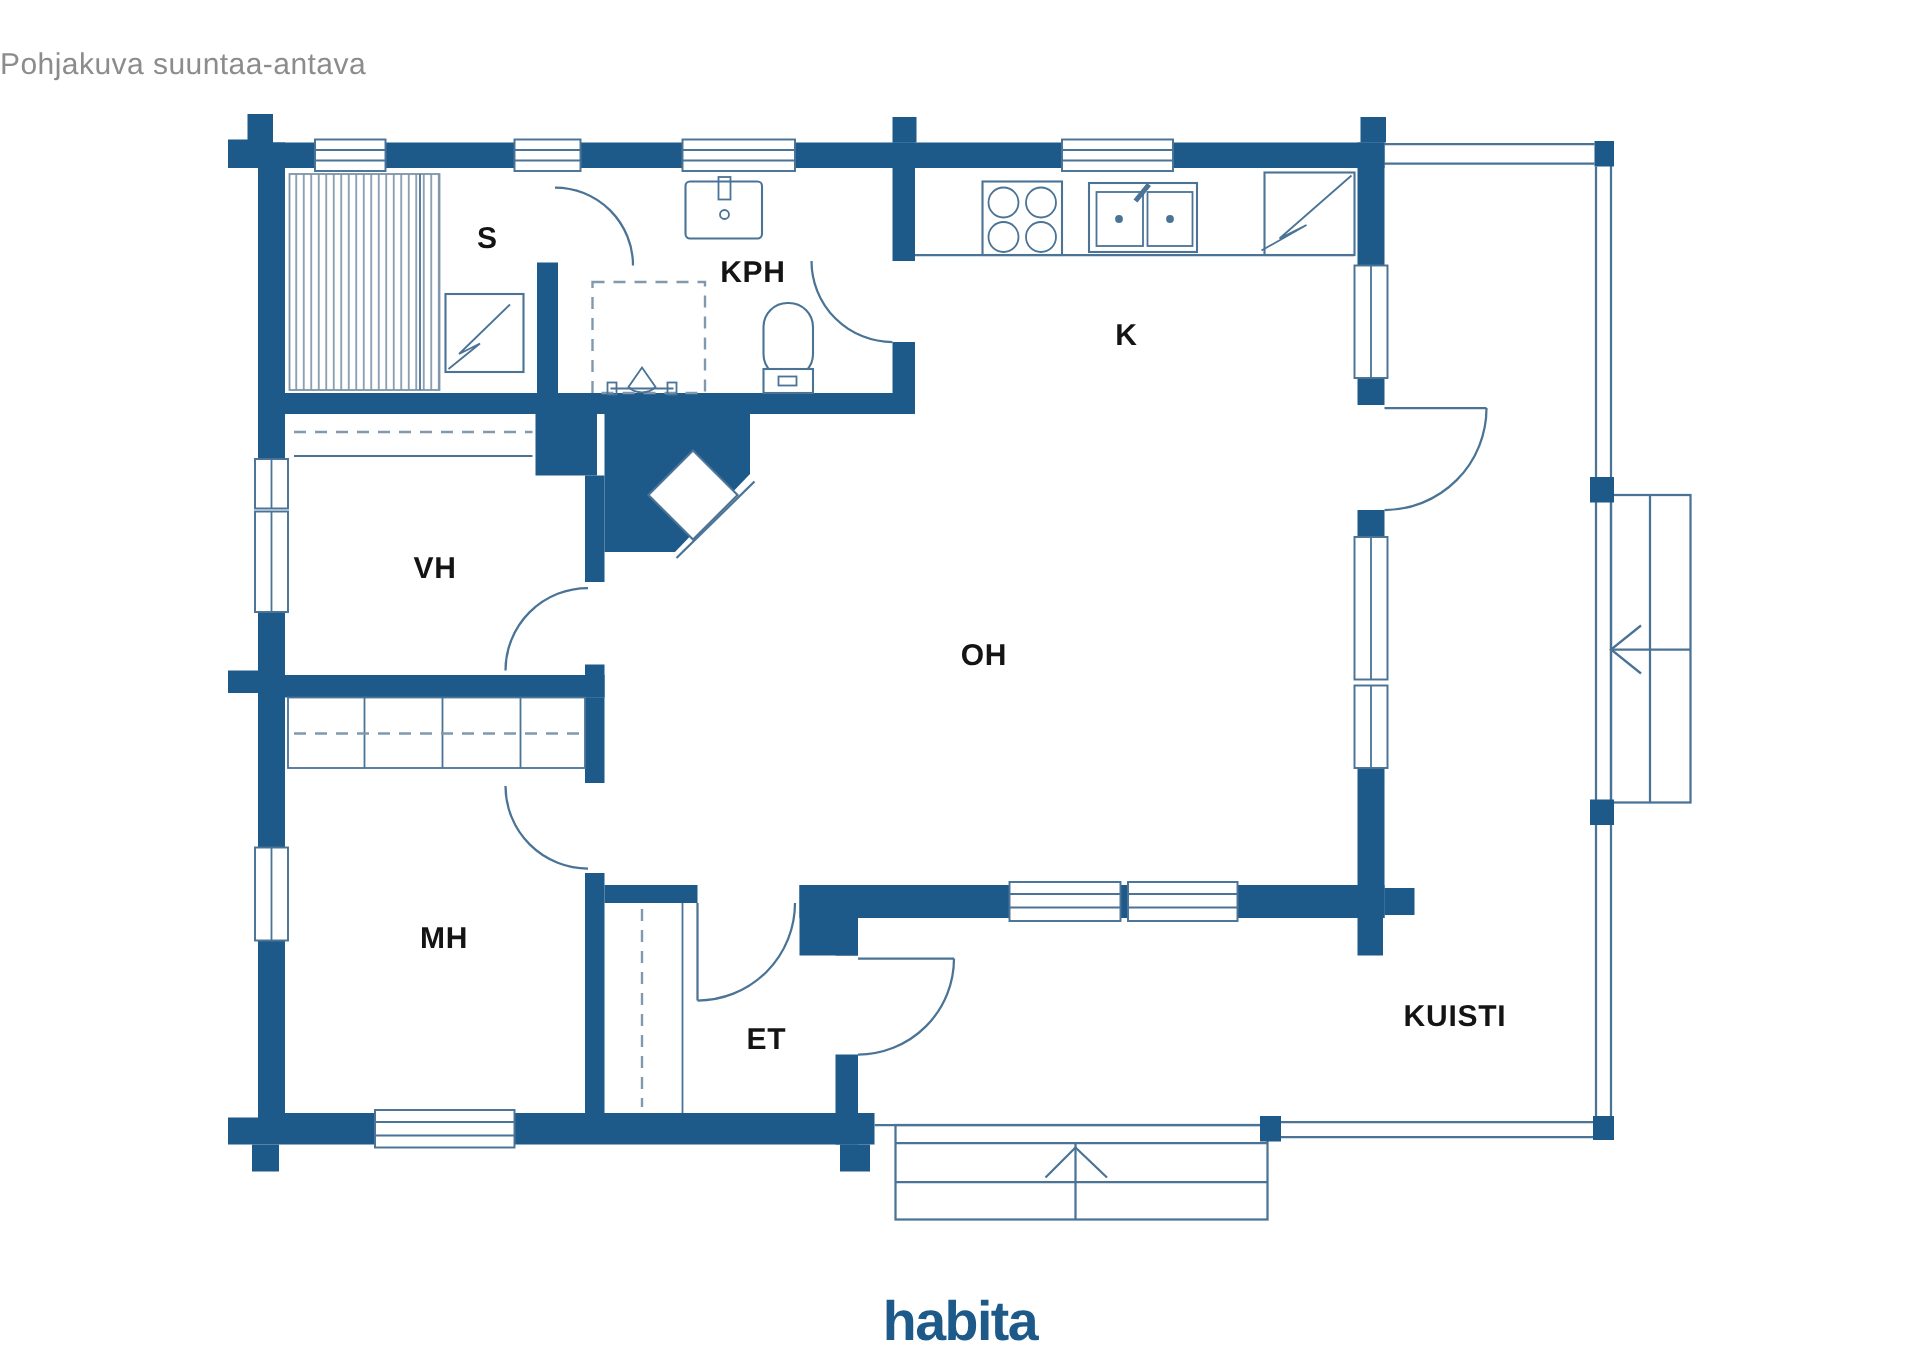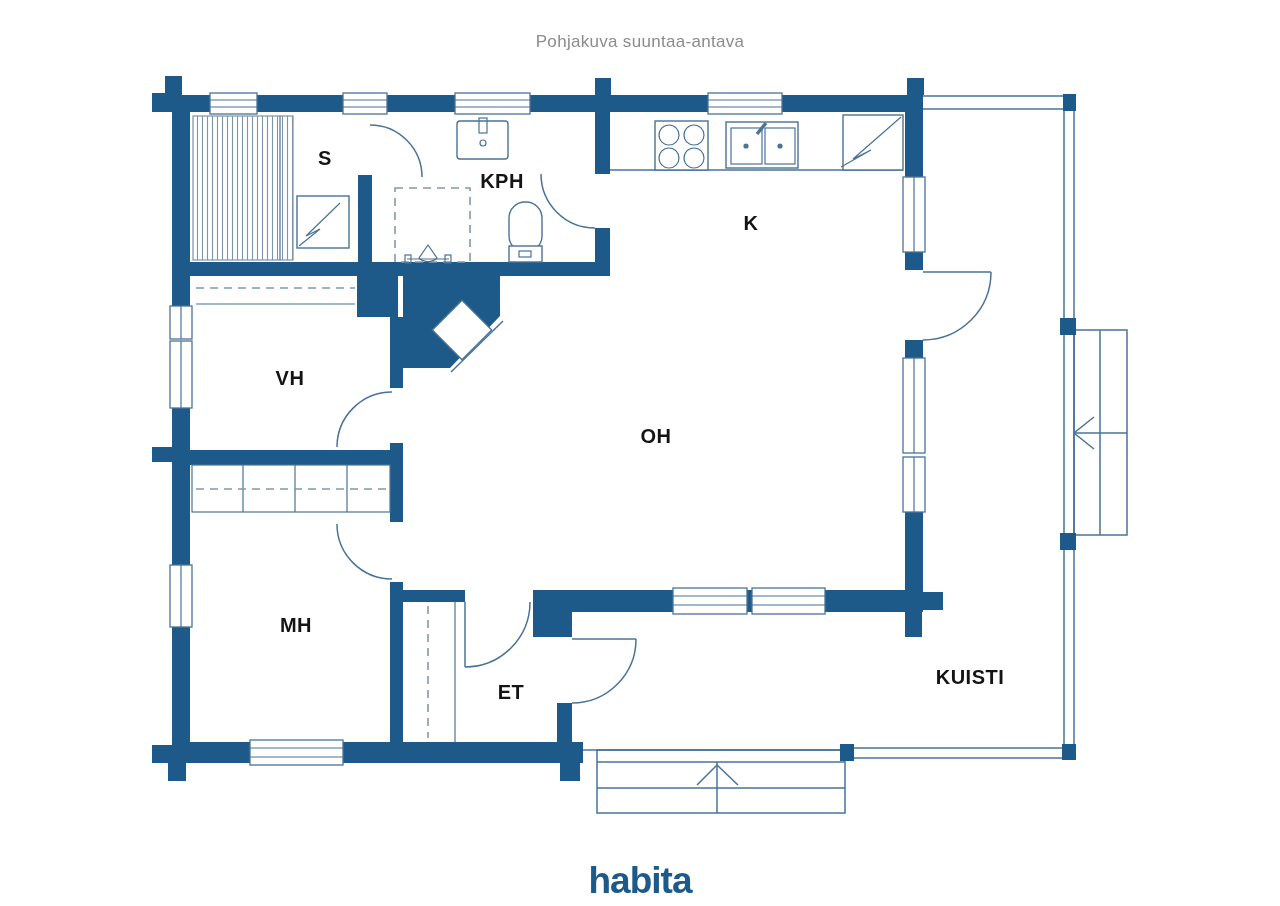--- a/index.html
+++ b/index.html
@@ -2,22 +2,22 @@
 <html style="--wall: #1d5a8a; --line: #4a7396; --dash: #8099ad; --label: #141414; --title: #8c8c8c; --logo: #1d5a8a;"><head>
 <meta charset="utf-8">
 <style>
   :root{
     --wall:#1d5a8a; --line:#4a7396; --dash:#8099ad;
     --label:#141414; --title:#8c8c8c; --logo:#1d5a8a;
   }
   html,body{margin:0;padding:0;background:#ffffff;}
   #stage{position:relative;width:1280px;height:906px;background:#fff;overflow:hidden;
          font-family:"Liberation Sans", sans-serif;}
-  #plan-title{position:absolute;top:32px;left:0;width:100%;text-align:center;
-        font-size:17px;color:var(--title);letter-spacing:.3px;}
+  #plan-title{position:absolute;top:32px;left:0;width:100%;
+        font-size:20px;color:var(--title);letter-spacing:.3px;}
   #brand-logo{position:absolute;top:860px;left:0;width:100%;text-align:center;
         font-size:37px;font-weight:bold;color:var(--logo);letter-spacing:-1px;}
   svg{position:absolute;top:0;left:0;}
   .wall{fill:var(--wall);stroke:none;}
   .ln{stroke:var(--line);stroke-width:1.5;fill:none;}
   .lnthin{stroke:var(--line);stroke-width:1.2;fill:none;}
   .win{fill:#ffffff;stroke:var(--line);stroke-width:1.3;}
   .dashed{stroke:var(--dash);stroke-width:1.6;fill:none;stroke-dasharray:8 6;}
   .whitefill{fill:#ffffff;stroke:var(--line);stroke-width:1.4;}
   .lbl{font-family:"Liberation Sans",sans-serif;font-size:20px;font-weight:bold;

